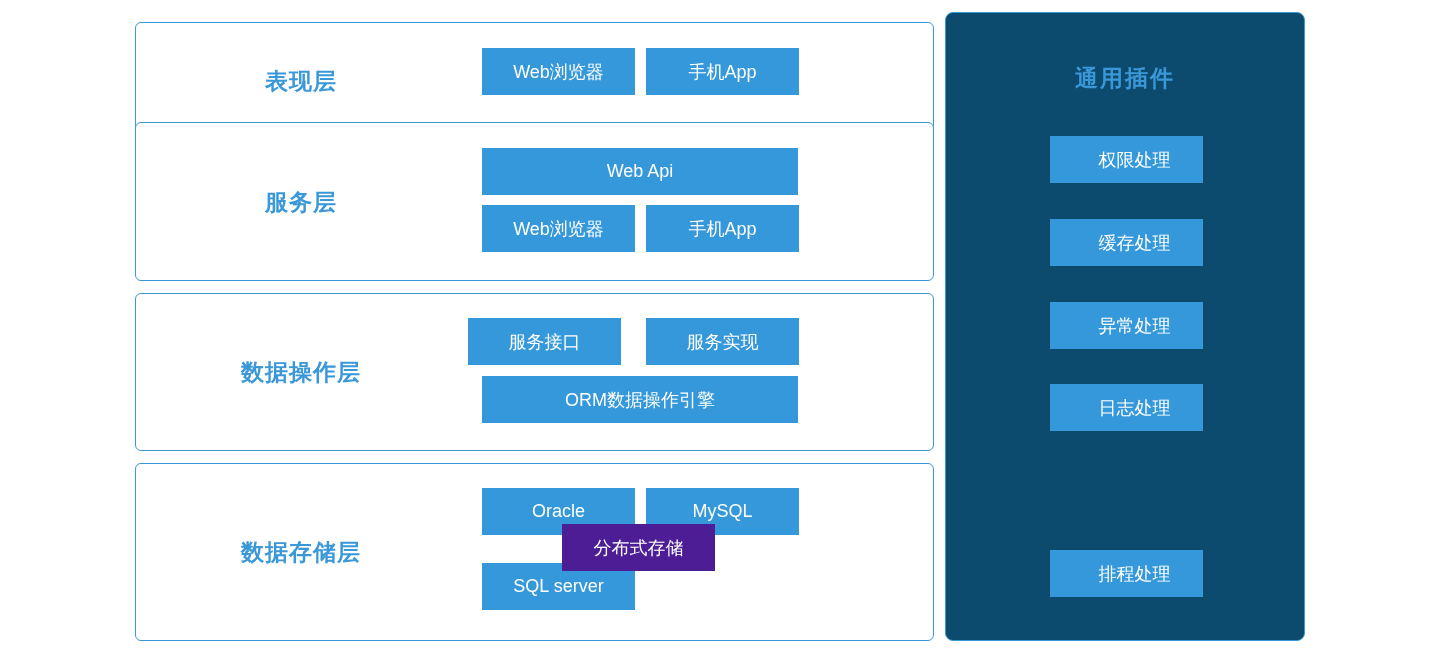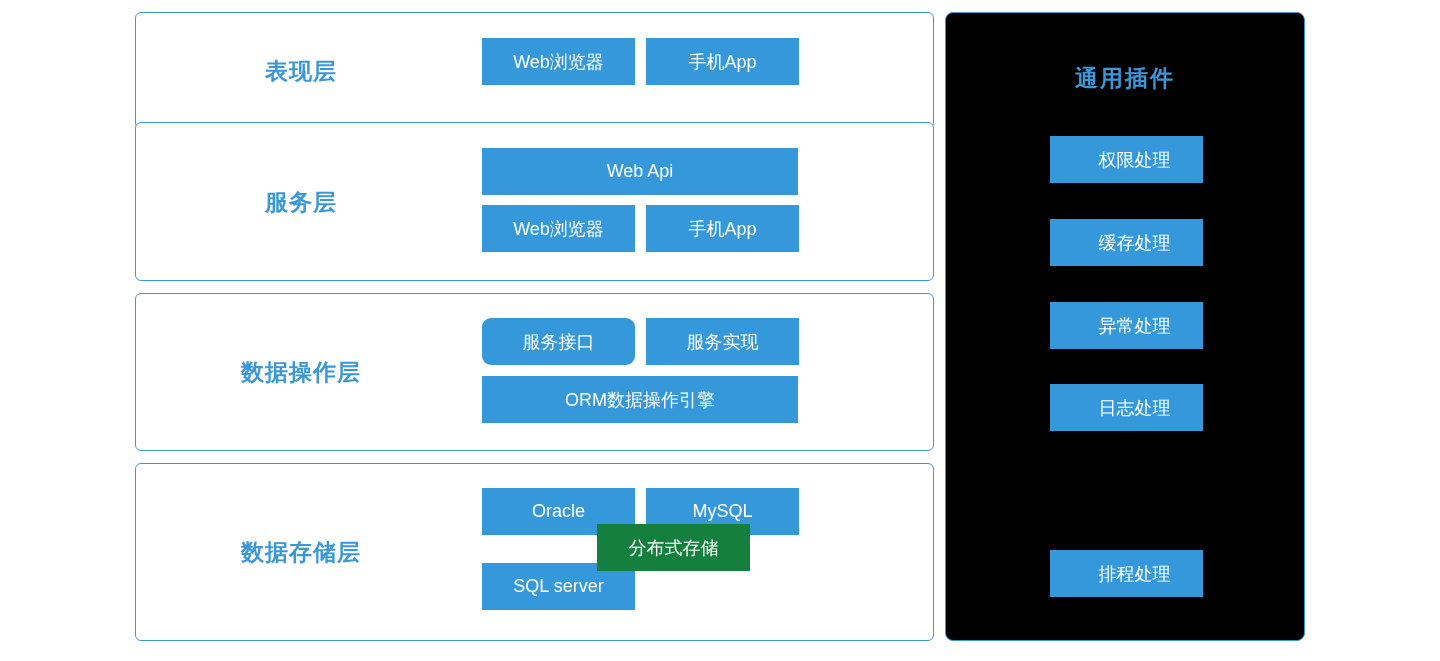--- a/index.html
+++ b/index.html
@@ -2,37 +2,37 @@
 <html><head>
 <meta charset="utf-8">
 <style>
   * { margin:0; padding:0; box-sizing:border-box; }
   html,body { width:1440px; height:661px; background:#ffffff; overflow:hidden;
     font-family:"Liberation Sans","DejaVu Sans",sans-serif; }
   .canvas { position:relative; width:1440px; height:661px; }
 
   .layer { position:absolute; left:135px; width:799px; background:#ffffff;
     border:1px solid #3a98d8; border-radius:6px; }
-  #layer1 { top:12px;  height:117px;  }
+  #layer1 { top:22px;  height:117px;  }
   #layer2 { top:122px; height:159px; }
   #layer3 { top:293px; height:158px; }
   #layer4 { top:463px; height:178px; }
 
   .layer-label { position:absolute; left:0; top:50%; transform:translateY(-50%);
     width:330px; text-align:center; color:#3b98d8; font-size:23px;
     font-weight:bold; letter-spacing:1px; }
 
   .node { position:absolute; width:153px; height:47px; background:#3498db;
     color:#ffffff; font-size:18px; display:flex; align-items:center;
     justify-content:center; white-space:nowrap; }
   .node.wide   { width:316px; }
-  .node.orange { background:#15803d; z-index:2;margin-left:35px; }
+  .node.orange { background:#4c1d95; z-index:2; }
 
   .panel { position:absolute; left:945px; top:12px; width:360px; height:629px;
-    background:#000000; border:1px solid #3a98d8; border-radius:8px; }
+    background:#0c4a6e; border:1px solid #3a98d8; border-radius:8px; }
   .panel-title { position:absolute; top:50px; left:0; width:100%;
     text-align:center; color:#3b98d8; font-size:23px; font-weight:bold;
     letter-spacing:2px; }
   .panel .node { left:104px;padding-left:16px; }
 </style>
 </head>
 <body>
 
 <div class="canvas">
 
@@ -44,21 +44,21 @@
 
   <section class="layer" id="layer2">
     <div class="layer-label">服务层</div>
     <div class="node wide" style="left:346px; top:25px;">Web Api</div>
     <div class="node" style="left:346px; top:82px;">Web浏览器</div>
     <div class="node" style="left:510px; top:82px;">手机App</div>
   </section>
 
   <section class="layer" id="layer3">
     <div class="layer-label">数据操作层</div>
-    <div class="node" style="left:346px; top:24px;border-radius:9px;">服务接口</div>
+    <div class="node" style="left:332px; top:24px;">服务接口</div>
     <div class="node" style="left:510px; top:24px;">服务实现</div>
     <div class="node wide" style="left:346px; top:82px;">ORM数据操作引擎</div>
   </section>
 
   <section class="layer" id="layer4">
     <div class="layer-label">数据存储层</div>
     <div class="node" style="left:346px; top:24px;">Oracle</div>
     <div class="node" style="left:510px; top:24px;">MySQL</div>
     <div class="node" style="left:346px; top:99px;">SQL server</div>
     <div class="node orange" style="left:426px; top:60px;">分布式存储</div>

